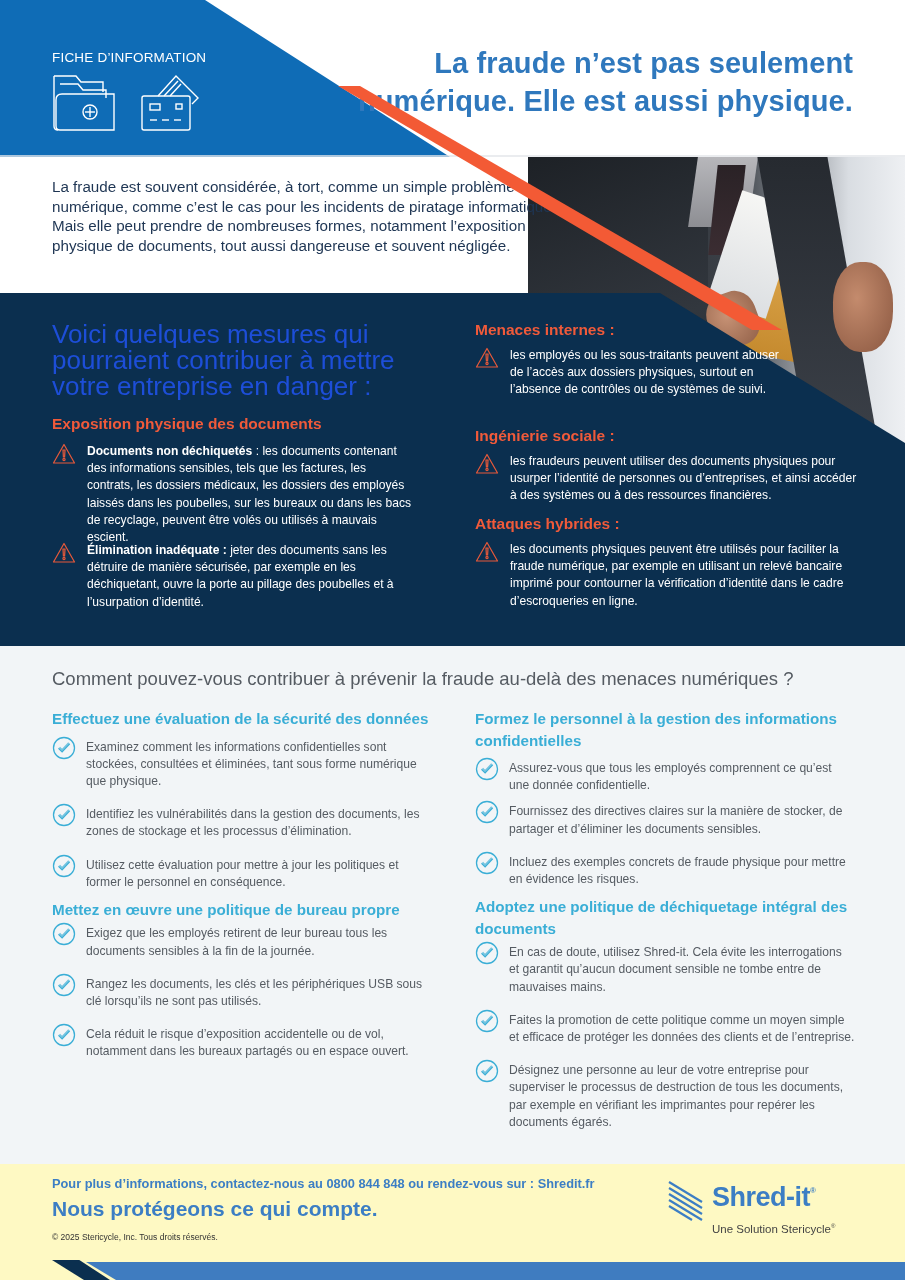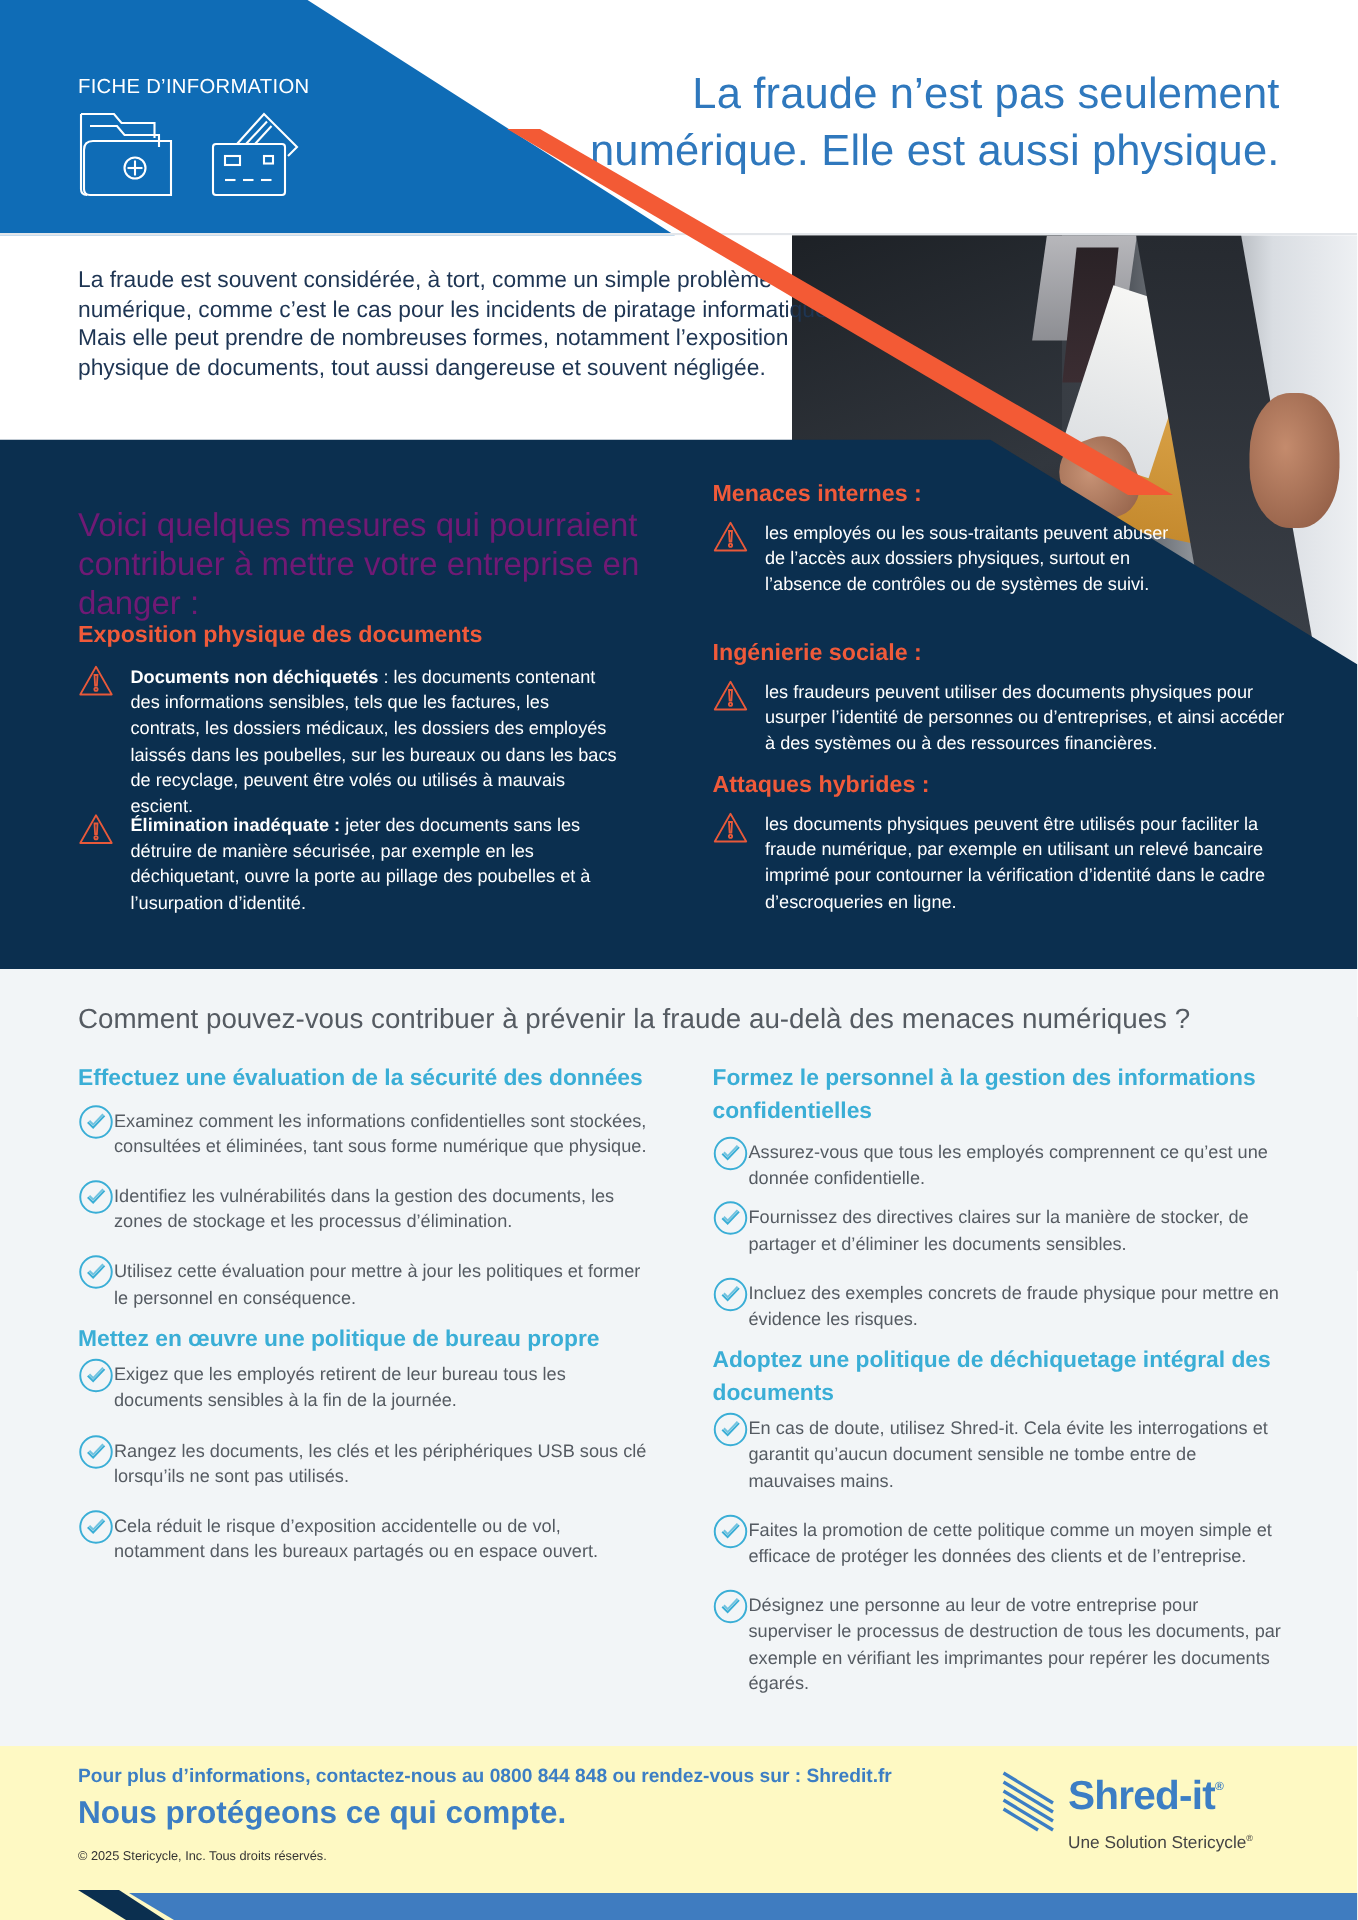--- a/index.html
+++ b/index.html
@@ -7,21 +7,21 @@
   body { font-family: "Liberation Sans", "DejaVu Sans", sans-serif; position: relative; color: #1f3a5a; }
 
   .page { position: relative; width: 905px; height: 1280px; overflow: hidden; }
 
   
   .header { position: absolute; left: 0; top: 0; width: 905px; height: 157px; background: #fff; }
   .header-bluetri { position: absolute; left: 0; top: 0; width: 905px; height: 157px; }
   .fiche-label { position: absolute; left: 52px; top: 50px; font-size: 13.5px; color: #ffffff; letter-spacing: 0.2px; }
   .header-icons { position: absolute; left: 52px; top: 72px; display: flex; gap: 22px; }
   .header-icons svg { display: block; }
-  .main-title { position: absolute; right: 52px; top: 44px; text-align: right; color: #2f78bd; font-size: 29px; line-height: 38px; font-weight: 400; letter-spacing: 0.1px; }
+  .main-title { position: absolute; right: 52px; top: 44px; text-align: right; color: #2f78bd; font-size: 29px; line-height: 38px; font-weight: 700; letter-spacing: 0.1px; }
 
   
   .intro { position: absolute; left: 0; top: 157px; width: 905px; height: 136px; background: #fff; }
   .intro-text { position: absolute; left: 52px; top: 20px; width: 520px; font-size: 15.2px; line-height: 19.5px; color: #1e3553; }
 
   
   .photo { position: absolute; left: 528px; top: 157px; width: 377px; height: 290px; overflow: hidden; background: linear-gradient(90deg, #2c3036 0%, #3a3f46 55%, #d9dde2 85%, #eef0f3 100%); }
   .photo .suit-l { position: absolute; left: 0; top: 0; width: 180px; height: 290px; background: linear-gradient(160deg, #1d2126 0%, #32373e 60%, #23272d 100%); }
   .photo .shirt { position: absolute; left: 165px; top: 0; width: 60px; height: 70px; background: linear-gradient(180deg, #b7b7bb, #8d8e93); transform: skewX(-8deg); }
   .photo .tie { position: absolute; left: 185px; top: 8px; width: 28px; height: 90px; background: linear-gradient(180deg, #2a2226, #3b2d32); transform: skewX(-6deg); }
@@ -29,37 +29,37 @@
   .photo .paper { position: absolute; left: 195px; top: 40px; width: 62px; height: 115px; background: linear-gradient(180deg, #f6f6f4, #dcdfe2); transform: rotate(18deg); }
   .photo .suit-r { position: absolute; left: 255px; top: 0; width: 70px; height: 290px; background: linear-gradient(180deg, #262a30, #3b4048); transform: skewX(10deg); }
   .photo .hand1 { position: absolute; left: 180px; top: 135px; width: 50px; height: 55px; background: radial-gradient(ellipse at 40% 40%, #c79275, #8e5d45); border-radius: 40%; transform: rotate(-20deg); }
   .photo .hand2 { position: absolute; left: 305px; top: 105px; width: 60px; height: 90px; background: radial-gradient(ellipse at 40% 40%, #c48b6d, #8a5740); border-radius: 45%; }
 
   .orange-band { position: absolute; left: 0; top: 0; width: 905px; height: 460px; pointer-events: none; }
 
   
   .risks { position: absolute; left: 0; top: 293px; width: 905px; height: 353px; }
   .risks-bg { position: absolute; left: 0; top: 0; width: 905px; height: 353px; }
-  .risks-title { position: absolute; left: 52px; top: 44px; width: 380px; color: #701a75; font-size: 22px; line-height: 26px; }
+  .risks-title { position: absolute; left: 52px; top: 28px; width: 380px; color: #1d4ed8; font-size: 26px; line-height: 26px; }
   .subhead-orange { color: #f05a3a; font-weight: bold; font-size: 15.5px; }
   .risk-sub-left { position: absolute; left: 52px; top: 122px; }
   .risk-item { position: absolute; display: flex; gap: 11px; }
   .risk-item .warn { flex: 0 0 24px; margin-top: 0; }
   .risk-item .txt { font-size: 12.1px; line-height: 17.2px; color: #ffffff; }
   .risk-item .txt b { font-weight: bold; }
   .r-col-right-h { position: absolute; left: 475px; }
 
   
   .prevent { position: absolute; left: 0; top: 646px; width: 905px; height: 518px; background: #f2f5f7; padding-left: 28px; }
   .prevent-title { position: absolute; left: 52px; top: 22px; font-size: 18.5px; color: #555b62; }
   .col { position: absolute; top: 62px; width: 380px; }
   .col.left { left: 52px; }
   .col.right { left: 475px; }
   .col-h { color: #3aaed6; font-weight: bold; font-size: 15.2px; line-height: 21.5px; }
-  .check-item { display: flex; margin-top: 9px; }
+  .check-item { display: flex; gap: 10px; margin-top: 9px; }
   .check-item .chk { flex: 0 0 24px; margin-top: -3px; }
   .check-item .txt { font-size: 12.1px; line-height: 17.2px; color: #555b62; }
 
   
   .footer { position: absolute; left: 0; top: 1164px; width: 905px; height: 116px; background: #fef9c3; }
   .contact { position: absolute; left: 52px; top: 12px; font-size: 12.8px; font-weight: bold; color: #3c7ec4; }
   .tagline { position: absolute; left: 52px; top: 33px; font-size: 21px; font-weight: bold; color: #3c7ec4; }
   .copyright { position: absolute; left: 52px; top: 68px; font-size: 8.5px; color: #333; }
   .logo { position: absolute; left: 668px; top: 12px; width: 200px; height: 70px; }
   .logo-word { position: absolute; left: 44px; top: 6px; font-size: 27px; font-weight: bold; color: #3c7ec4; letter-spacing: -0.5px; }

